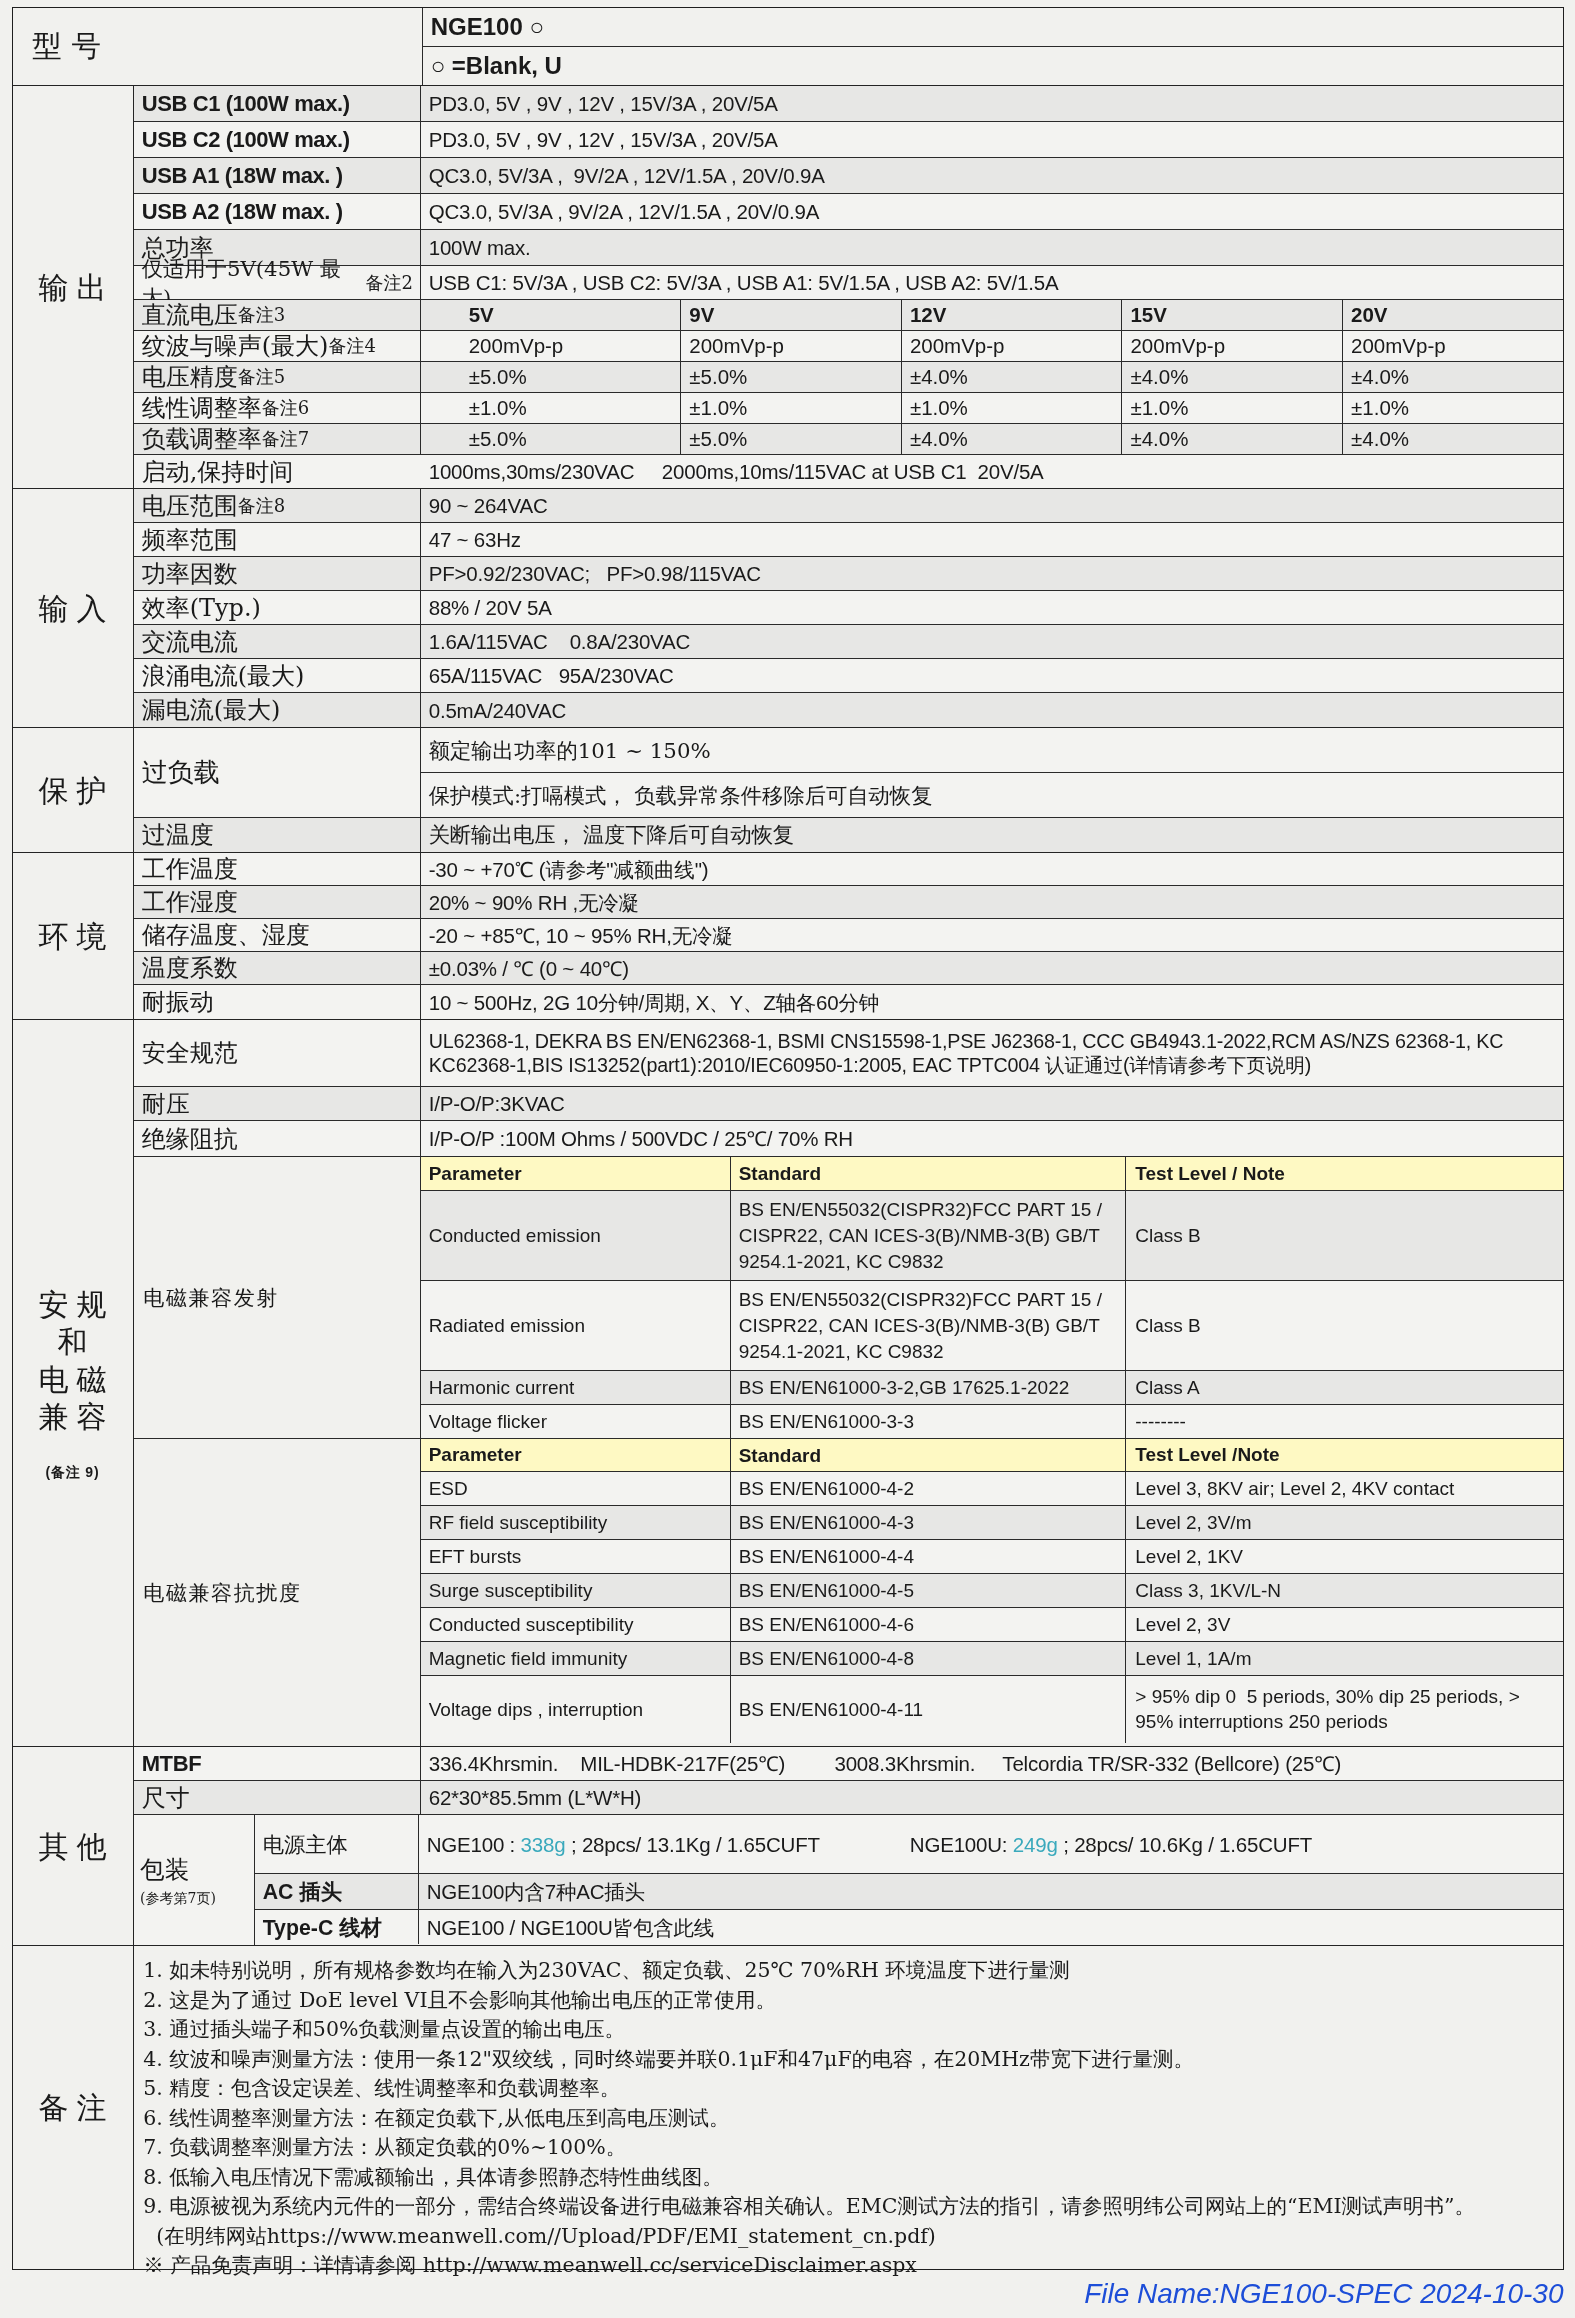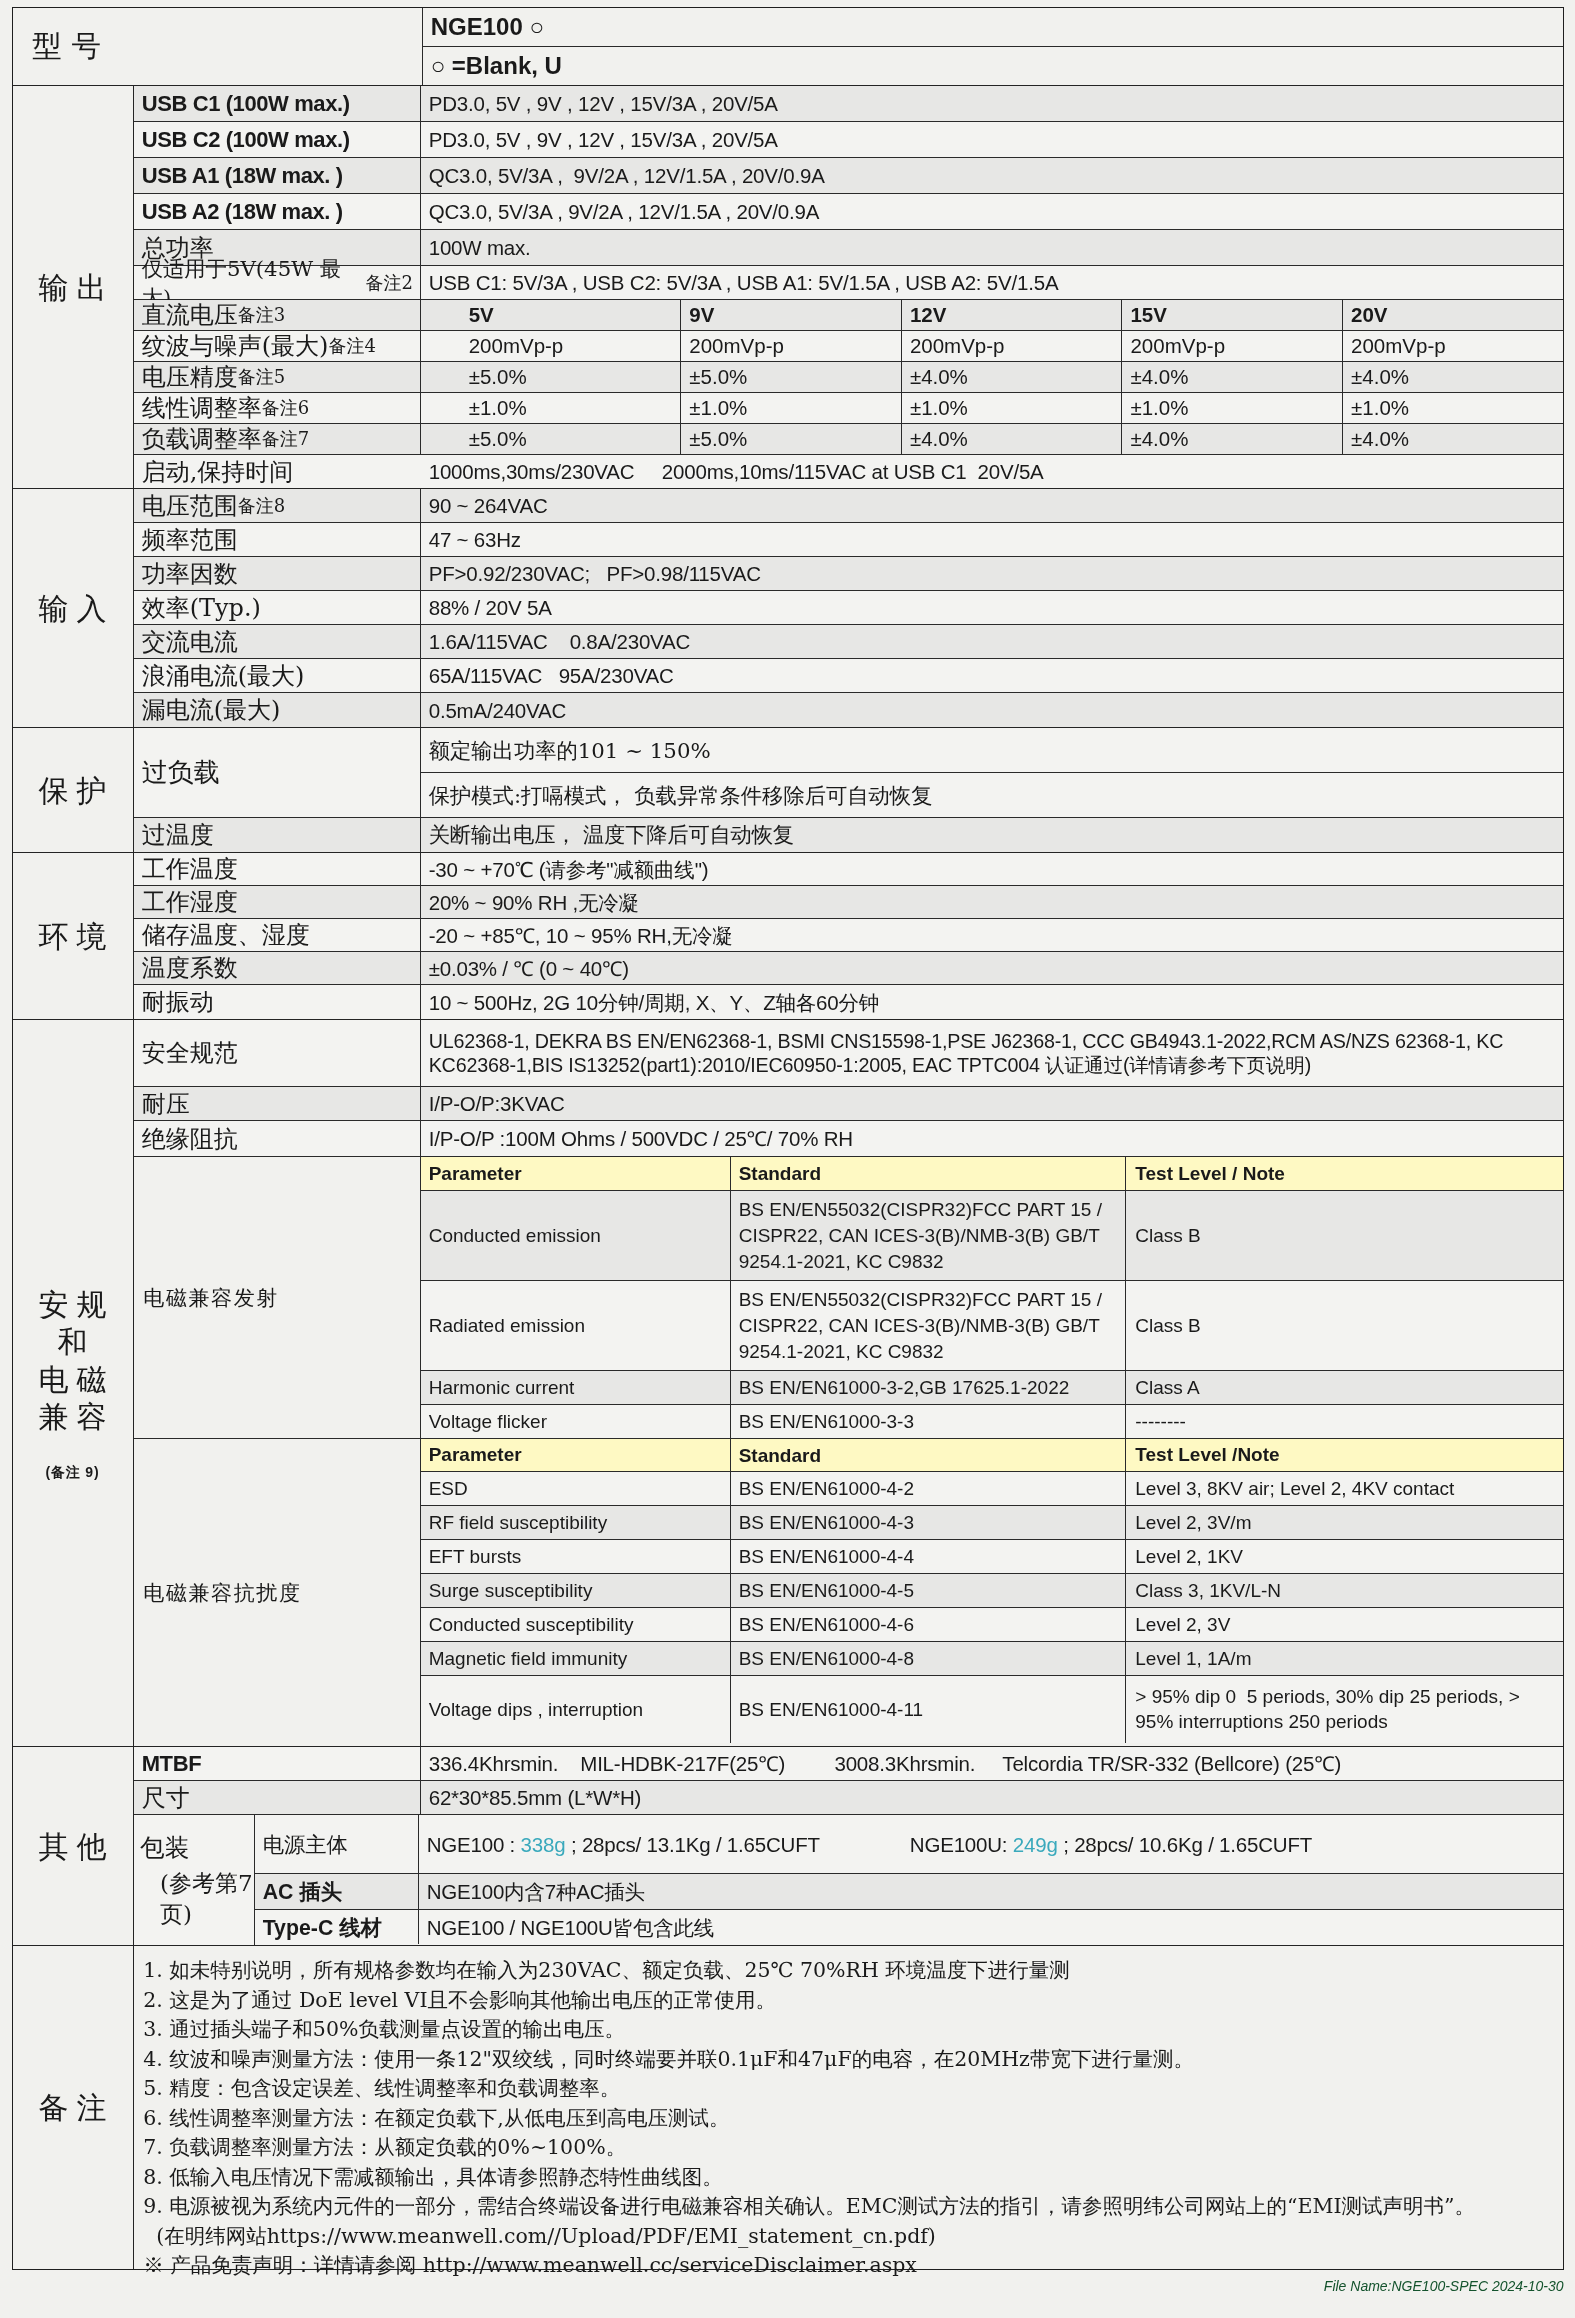--- a/index.html
+++ b/index.html
@@ -43,28 +43,28 @@
   .blk-table { flex:1; display:flex; flex-direction:column; }
   .blk-table > *:not(:last-child) { border-bottom:1.6px solid #2a2a2a; }
   .erow { display:flex; }
   .erow .p { width:310px; border-right:1.6px solid #2a2a2a; display:flex; align-items:center; padding-left:8.2px; font-size:19px; }
   .erow .s { width:395px; border-right:1.6px solid #2a2a2a; display:flex; align-items:center; padding-left:8.2px; font-size:19px; line-height:1.35; }
   .erow .l { flex:1; display:flex; align-items:center; padding-left:9.8px; font-size:19px; line-height:1.3; }
   .erow.hrow .p,.erow.hrow .s,.erow.hrow .l { font-weight:bold; }
   
   .pack-label { width:121px; border-right:1.6px solid #2a2a2a; display:flex; flex-direction:column; justify-content:center; padding-left:6.6px;
                 font-family:"DejaVu Serif", serif; font-size:24.6px; }
-  .pack-label .sub { font-size:23px; margin-top:3.3px;margin-left:20px; }
+  .pack-label .sub { font-size:14px; margin-top:3.3px; }
   .plab { width:164px; border-right:1.6px solid #2a2a2a; display:flex; align-items:center; padding-left:8.2px; font-size:21.3px; font-weight:bold; }
   .teal { color:#3aa9bc; }
   .gapL { margin-left:90px; }
   
   .notes-body { flex:1; padding:9.8px 8.2px 8.2px 9.8px; font-family:"DejaVu Serif", serif; font-size:20.5px; line-height:1.44; }
   .notes-body div { white-space:pre-wrap; }
-  .footer { position:absolute; top:2278px; left:11.5px; width:1552px; text-align:right; font-style:italic; color:#14532d; font-size:14px; }
+  .footer { position:absolute; top:2278px; left:11.5px; width:1552px; text-align:right; font-style:italic; color:#1d4ed8; font-size:28px; }
 </style>
 </head>
 <body>
 
 <div class="sheet">
 
   <div class="section" style="height:78px">
     <div class="model-label">型号</div>
     <div class="model-vals">
       <div>NGE100 ○</div>

